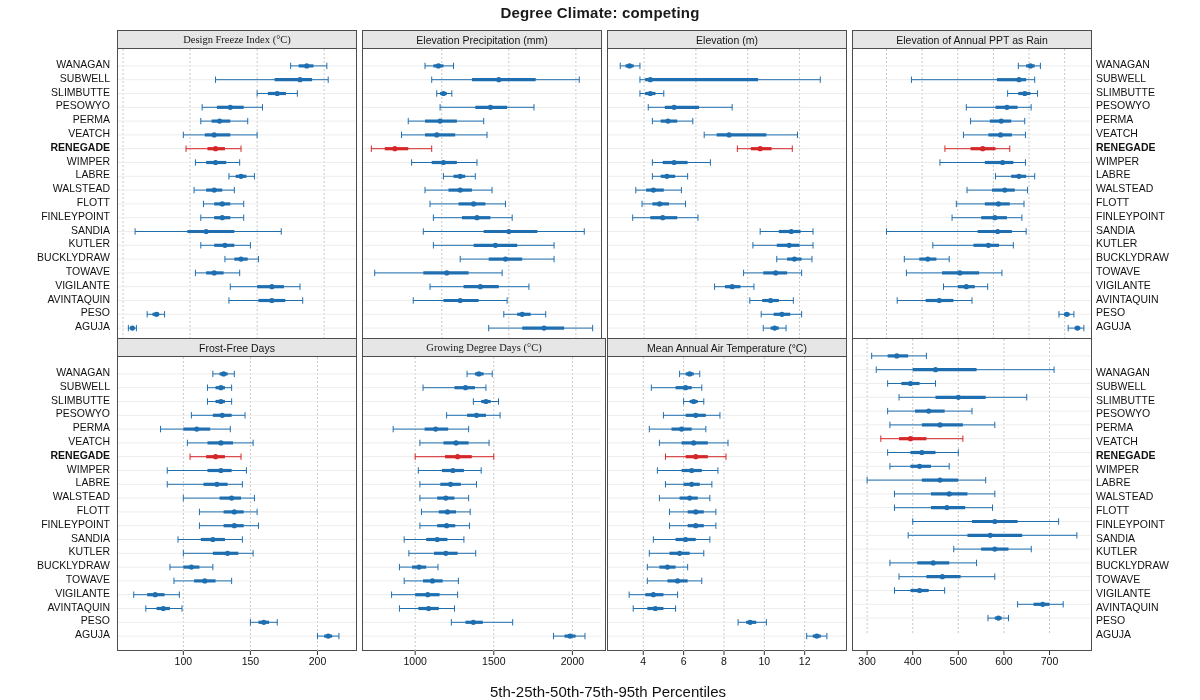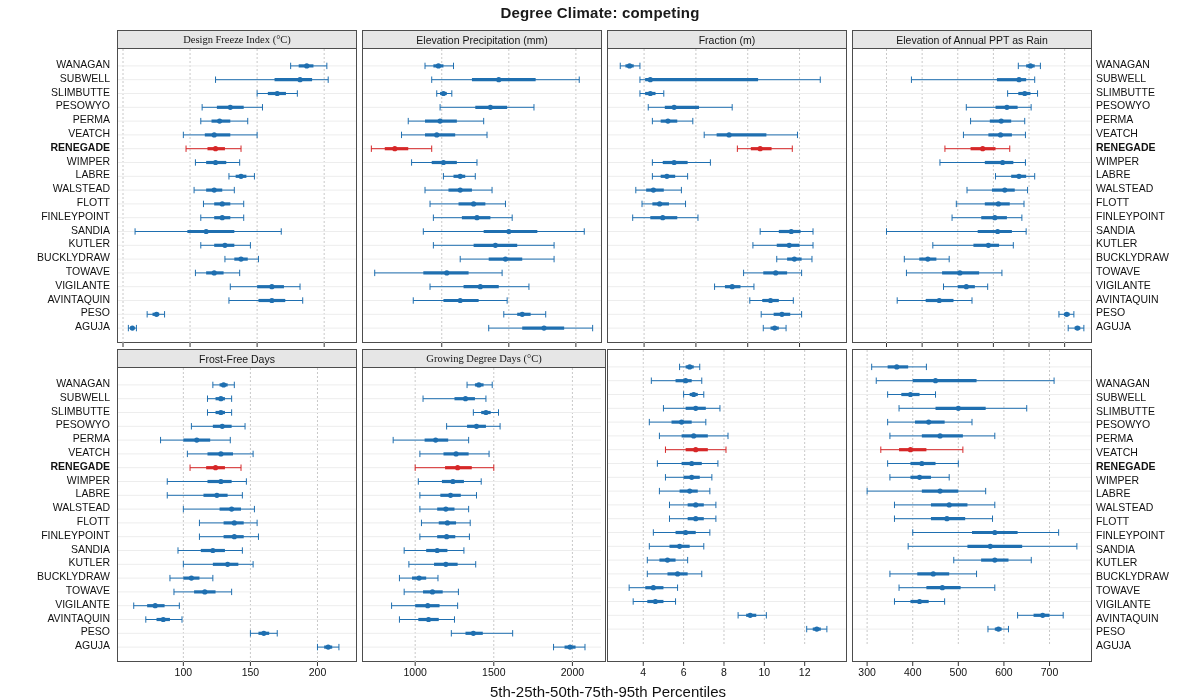--- a/index.html
+++ b/index.html
@@ -409,21 +409,21 @@
         <svg width="240" height="22">
           <line x1="79.76470588235294" x2="79.76470588235294" y1="0" y2="4" stroke="#333" stroke-width="1"></line>
           <text x="79.76470588235294" y="14" text-anchor="middle" font-size="10.5" font-family="&quot;Liberation Sans&quot;, sans-serif" fill="#111">-200</text>
           <line x1="146.82352941176472" x2="146.82352941176472" y1="0" y2="4" stroke="#333" stroke-width="1"></line>
           <text x="146.82352941176472" y="14" text-anchor="middle" font-size="10.5" font-family="&quot;Liberation Sans&quot;, sans-serif" fill="#111">0</text>
           <line x1="213.88235294117646" x2="213.88235294117646" y1="0" y2="4" stroke="#333" stroke-width="1"></line>
           <text x="213.88235294117646" y="14" text-anchor="middle" font-size="10.5" font-family="&quot;Liberation Sans&quot;, sans-serif" fill="#111">200</text>
         </svg>
       </div>
       <div class="panel" style="left: 490px; width: 240px; height: 313px;">
-        <div class="panel-head">Fraction (m)</div>
+        <div class="panel-head">Elevation (m)</div>
         <div class="plot" style="height: 296px;">
           <svg width="238" height="296">
             <line x1="36.09090909090909" x2="36.09090909090909" y1="0" y2="296" stroke="#c8c8c8" stroke-width="1" stroke-dasharray="2,2"></line>
             <line x1="87.9090909090909" x2="87.9090909090909" y1="0" y2="296" stroke="#c8c8c8" stroke-width="1" stroke-dasharray="2,2"></line>
             <line x1="139.72727272727275" x2="139.72727272727275" y1="0" y2="296" stroke="#c8c8c8" stroke-width="1" stroke-dasharray="2,2"></line>
             <line x1="191.54545454545456" x2="191.54545454545456" y1="0" y2="296" stroke="#c8c8c8" stroke-width="1" stroke-dasharray="2,2"></line>
             <line x1="0" x2="238" y1="16.9" y2="16.9" stroke="#ededed" stroke-width="1"></line>
             <line x1="0" x2="238" y1="30.7" y2="30.7" stroke="#ededed" stroke-width="1"></line>
             <line x1="0" x2="238" y1="44.5" y2="44.5" stroke="#ededed" stroke-width="1"></line>
             <line x1="0" x2="238" y1="58.3" y2="58.3" stroke="#ededed" stroke-width="1"></line>
@@ -825,21 +825,21 @@
         <div class="lab" style="top: 176.5px; left: 0px; width: 110px;">SANDIA</div>
         <div class="lab" style="top: 190.3px; left: 0px; width: 110px;">KUTLER</div>
         <div class="lab" style="top: 204.1px; left: 0px; width: 110px;">BUCKLYDRAW</div>
         <div class="lab" style="top: 217.9px; left: 0px; width: 110px;">TOWAVE</div>
         <div class="lab" style="top: 231.7px; left: 0px; width: 110px;">VIGILANTE</div>
         <div class="lab" style="top: 245.5px; left: 0px; width: 110px;">AVINTAQUIN</div>
         <div class="lab" style="top: 259.3px; left: 0px; width: 110px;">PESO</div>
         <div class="lab" style="top: 273.1px; left: 0px; width: 110px;">AGUJA</div>
       </div>
     </div>
-  <div class="grid-row" id="row2" style="top: 338px; left: 117px; width: 975px; height: 335px; position: absolute; margin-top: 11px;">
+  <div class="grid-row" id="row2" style="top: 338px; left: 117px; width: 975px; height: 335px; position: absolute;">
       <div class="panel" style="left: 0px; width: 240px; height: 313px;">
         <div class="panel-head">Frost-Free Days</div>
         <div class="plot" style="height: 296px;">
           <svg width="238" height="296">
             <line x1="65.35294117647058" x2="65.35294117647058" y1="0" y2="296" stroke="#c8c8c8" stroke-width="1" stroke-dasharray="2,2"></line>
             <line x1="132.41176470588238" x2="132.41176470588238" y1="0" y2="296" stroke="#c8c8c8" stroke-width="1" stroke-dasharray="2,2"></line>
             <line x1="199.47058823529412" x2="199.47058823529412" y1="0" y2="296" stroke="#c8c8c8" stroke-width="1" stroke-dasharray="2,2"></line>
             <line x1="0" x2="238" y1="16.9" y2="16.9" stroke="#ededed" stroke-width="1"></line>
             <line x1="0" x2="238" y1="30.7" y2="30.7" stroke="#ededed" stroke-width="1"></line>
             <line x1="0" x2="238" y1="44.5" y2="44.5" stroke="#ededed" stroke-width="1"></line>
@@ -1187,20 +1187,21 @@
         <svg width="240" height="22">
           <line x1="53.172413793103445" x2="53.172413793103445" y1="0" y2="4" stroke="#333" stroke-width="1"></line>
           <text x="53.172413793103445" y="14" text-anchor="middle" font-size="10.5" font-family="&quot;Liberation Sans&quot;, sans-serif" fill="#111">1000</text>
           <line x1="131.79310344827587" x2="131.79310344827587" y1="0" y2="4" stroke="#333" stroke-width="1"></line>
           <text x="131.79310344827587" y="14" text-anchor="middle" font-size="10.5" font-family="&quot;Liberation Sans&quot;, sans-serif" fill="#111">1500</text>
           <line x1="210.41379310344828" x2="210.41379310344828" y1="0" y2="4" stroke="#333" stroke-width="1"></line>
           <text x="210.41379310344828" y="14" text-anchor="middle" font-size="10.5" font-family="&quot;Liberation Sans&quot;, sans-serif" fill="#111">2000</text>
         </svg>
       </div>
       <div class="panel" style="left: 490px; width: 240px; height: 313px;">
+        <div class="panel-head">Mean Annual Air Temperature (°C)</div>
         <div class="plot" style="height: 296px;">
           <svg width="238" height="296">
             <line x1="35.26548672566371" x2="35.26548672566371" y1="0" y2="296" stroke="#c8c8c8" stroke-width="1" stroke-dasharray="2,2"></line>
             <line x1="75.61946902654867" x2="75.61946902654867" y1="0" y2="296" stroke="#c8c8c8" stroke-width="1" stroke-dasharray="2,2"></line>
             <line x1="115.97345132743362" x2="115.97345132743362" y1="0" y2="296" stroke="#c8c8c8" stroke-width="1" stroke-dasharray="2,2"></line>
             <line x1="156.32743362831857" x2="156.32743362831857" y1="0" y2="296" stroke="#c8c8c8" stroke-width="1" stroke-dasharray="2,2"></line>
             <line x1="196.68141592920352" x2="196.68141592920352" y1="0" y2="296" stroke="#c8c8c8" stroke-width="1" stroke-dasharray="2,2"></line>
             <line x1="0" x2="238" y1="16.9" y2="16.9" stroke="#ededed" stroke-width="1"></line>
             <line x1="0" x2="238" y1="30.7" y2="30.7" stroke="#ededed" stroke-width="1"></line>
             <line x1="0" x2="238" y1="44.5" y2="44.5" stroke="#ededed" stroke-width="1"></line>

